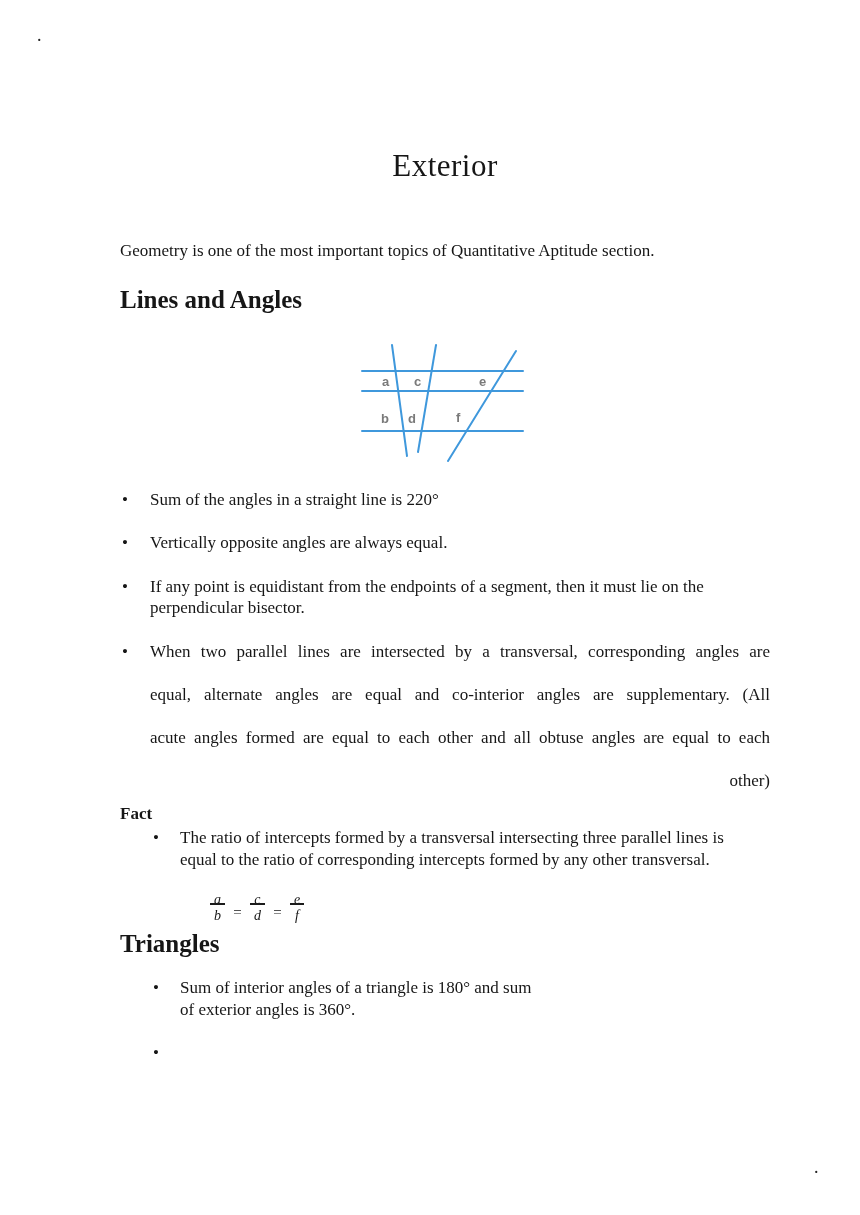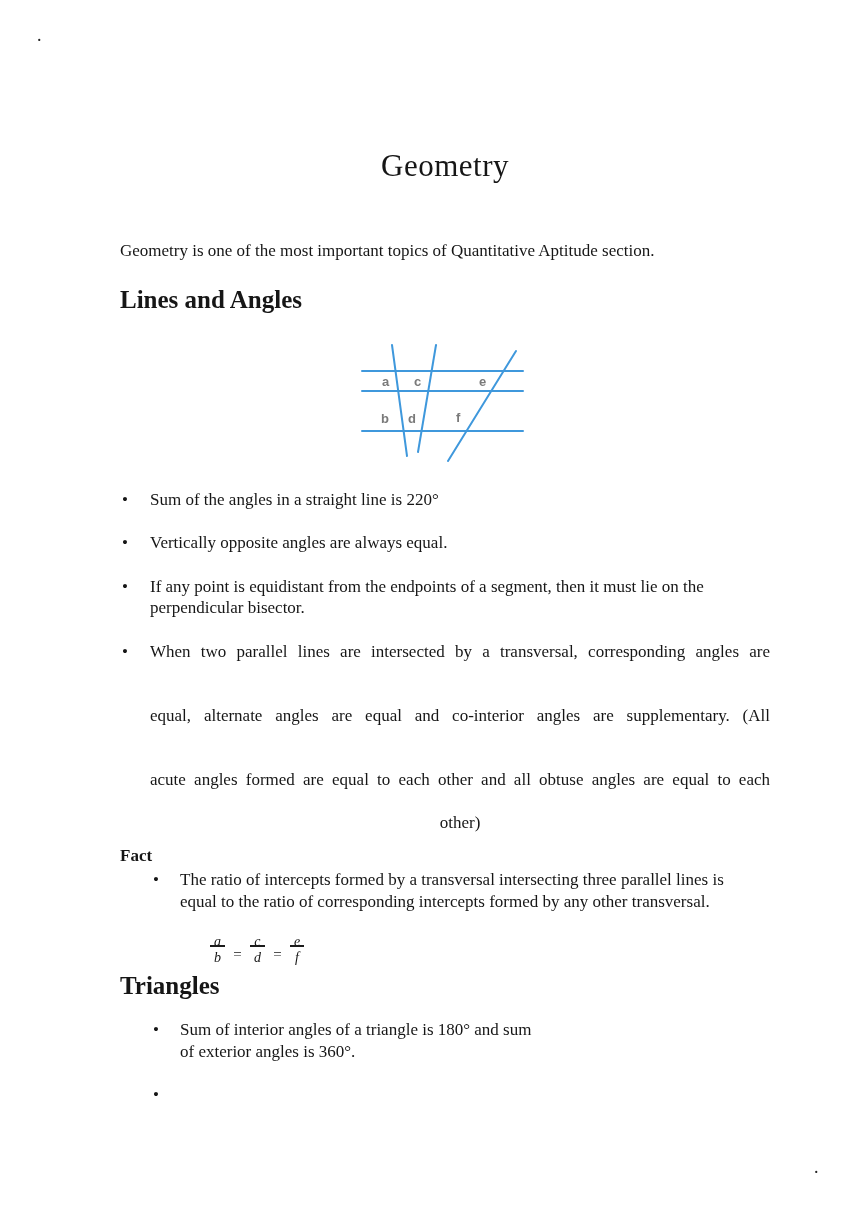--- a/index.html
+++ b/index.html
@@ -43,23 +43,23 @@
     position:absolute; left:2px; top:0;
     font-size:17px; line-height:21.5px;
   }
   ul.sub-bullets { list-style:none; margin-top:2px; }
   ul.sub-bullets li { position:relative; padding-left:60px; margin-bottom:22px; line-height:21.5px; }
   ul.sub-bullets li:last-child { margin-bottom:0; }
   ul.sub-bullets .bullet-marker { left:33px; }
 
   .multiline { white-space:pre-line; }
 
-  .jline { text-align:justify;margin-top:21px; }
+  .jline { text-align:justify; }
   .jline::after { content:""; display:inline-block; width:100%; }
-  .jline-last { text-align:center; }
+  .jline-last { text-align:right; }
 
   .fact-heading { margin-top:12px; font-size:17px; font-weight:bold; line-height:22px; }
 
   .formula { margin-top:24px; padding-left:88px; height:36px; white-space:nowrap; }
   .frac {
     display:inline-block; position:relative;
     text-align:center; font-style:italic;
     vertical-align:middle; padding:0 4px; margin:0 2px;
   }
   .frac .num { display:block; font-size:14px; line-height:12px; }
@@ -77,21 +77,21 @@
 </head>
 <body>
 
 <div class="page">
 
   <span class="stray-dot dot-tl">.</span>
   <span class="stray-dot dot-br">.</span>
 
   <div class="content">
 
-    <h1 class="doc-title">Geometry</h1>
+    <h1 class="doc-title">Exterior</h1>
 
     <p class="intro">Geometry is one of the most important topics of Quantitative Aptitude section.</p>
 
     <h2 class="section h2-lines">Lines and Angles</h2>
 
     <div class="diagram-wrap">
       <svg class="diagram-svg" width="200" height="130" viewBox="0 0 200 130">
         <line x1="12" y1="34" x2="173" y2="34" stroke="#3f98dc" stroke-width="2" stroke-linecap="round"></line>
         <line x1="12" y1="54" x2="173" y2="54" stroke="#3f98dc" stroke-width="2" stroke-linecap="round"></line>
         <line x1="12" y1="94" x2="173" y2="94" stroke="#3f98dc" stroke-width="2" stroke-linecap="round"></line>

